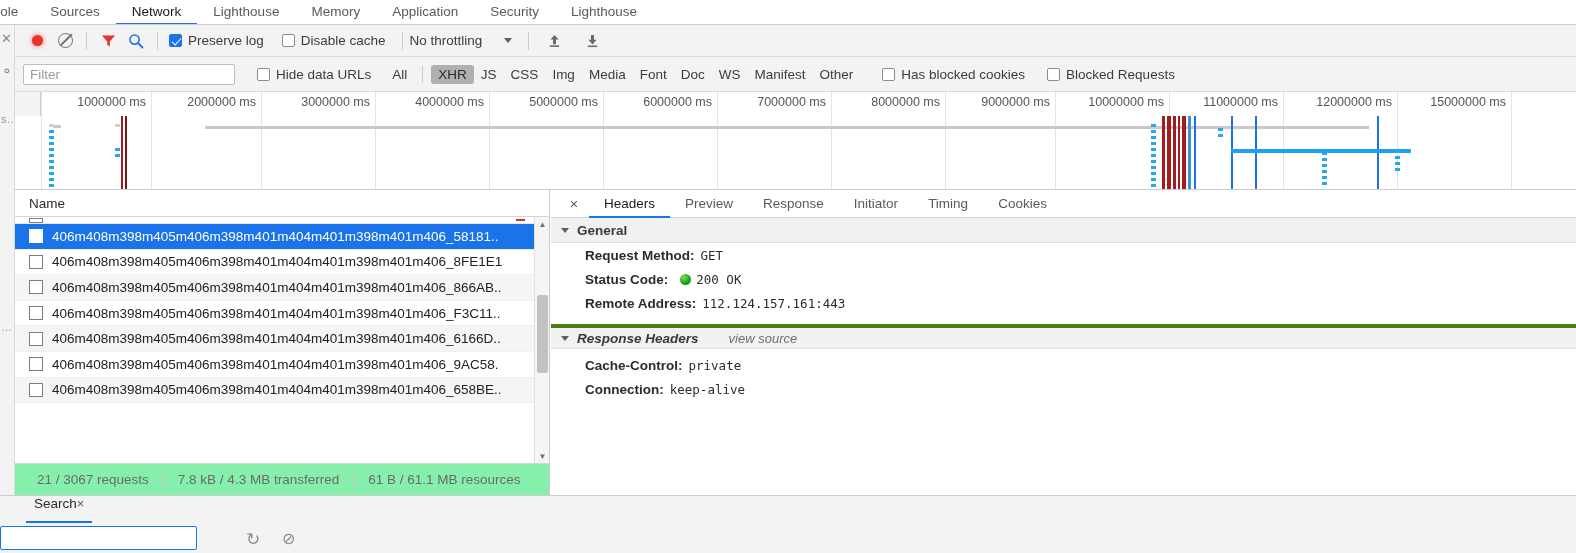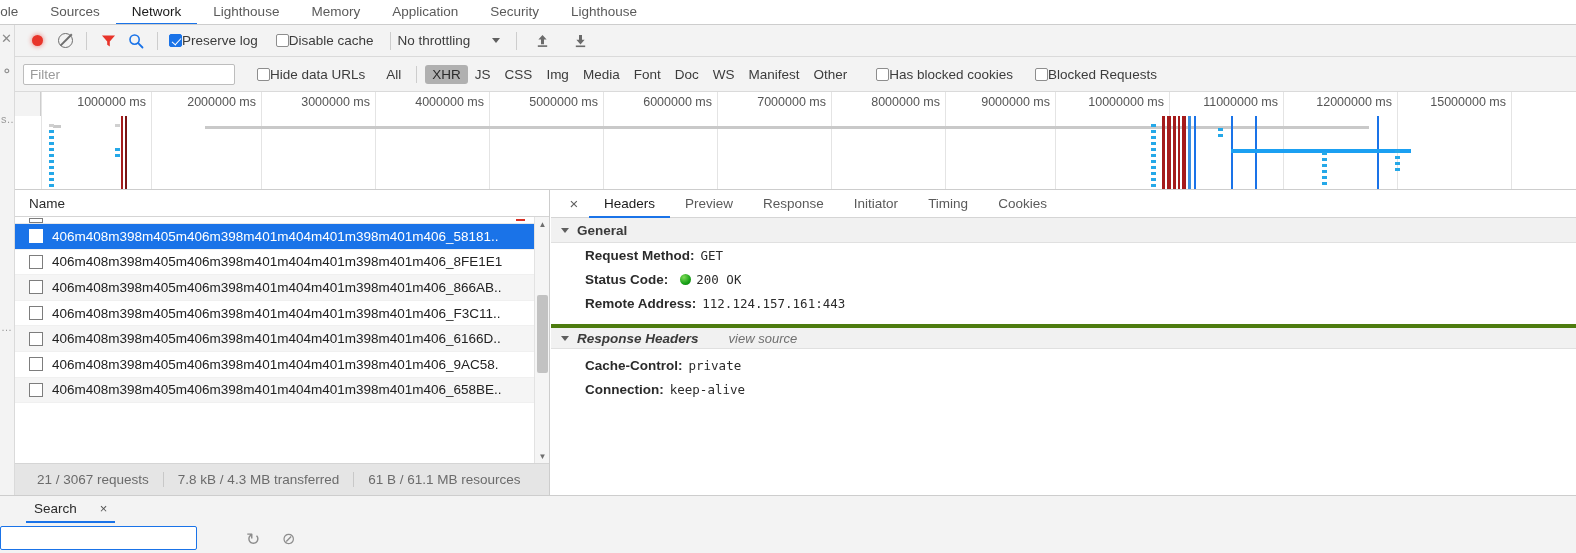--- a/index.html
+++ b/index.html
@@ -78,21 +78,21 @@
     width: 13px; height: 13px; border: 1px solid #8d8d8d; background: #fff;
     border-radius: 2px; display: inline-block; vertical-align: middle;
     flex: none;
   }
   .cb.on { background: #1a73e8; border-color: #1a73e8; position: relative; }
   .cb.on::after {
     content: ""; position: absolute; left: 3.6px; top: 0.8px;
     width: 4px; height: 8px; border: solid #fff;
     border-width: 0 1.8px 1.8px 0; transform: rotate(42deg);
   }
-  .cb-wrap { display: flex; align-items: center; cursor: default; white-space: nowrap; }
+  .cb-wrap { display: flex; align-items: center; gap: 6px; cursor: default; white-space: nowrap; }
   .cb-wrap .lbl { font-size: 13.5px; color: #3c3c3c; }
 
   .throttle {
     display: flex; align-items: center; gap: 22px;
     font-size: 13.5px; color: #3c3c3c; white-space: nowrap; cursor: default;
   }
   .caret-dn {
     width: 0; height: 0; border-left: 4.5px solid transparent;
     border-right: 4.5px solid transparent; border-top: 5px solid #5f5f5f;
   }
@@ -173,21 +173,21 @@
     background: #f5f5f5; border-left: 1px solid #e2e2e2;
   }
   .vs-arrow {
     position: absolute; left: 0; width: 15px; height: 14px;
     display: flex; align-items: center; justify-content: center; color: #6e6e6e; font-size: 8px;
   }
   .vs-thumb { position: absolute; left: 2px; width: 11px; background: #c2c2c2; border-radius: 2px; }
 
   .statusbar {
     position: absolute; left: 0; right: 0; bottom: 0; height: 32px;
-    background: #e5e5e5; border-top: 1px solid #d5d5d5;
+    background: #86efac; border-top: 1px solid #d5d5d5;
     display: flex; align-items: center; padding-left: 22px;
     font-size: 13.5px; color: #6b6b6b; gap: 0;
   }
   .sb-sep { width: 1px; height: 15px; background: #c8c8c8; margin: 0 14px; }
 
   
   .detail { position: absolute; left: 536px; top: 0; right: 0; height: 305px; background: #fff; }
   .dtabs {
     height: 28px; border-bottom: 1px solid #d5d5d5; display: flex; align-items: stretch;
     background: #fff; padding-left: 8px;
@@ -231,21 +231,21 @@
     vertical-align: -2px; margin: 0 1px; filter: blur(1.2px);
   }
 
   
   .drawer {
     position: absolute; left: 0; top: 495px; width: 1576px; height: 58px;
     background: #f3f3f3; border-top: 1px solid #cdcdcd;
   }
   .dr-tabs { height: 27px; display: flex; align-items: stretch; padding-left: 26px; }
   .dr-tab {
-    display: flex; align-items: center; gap: 23px; padding: 0 8px;
+    display: flex; align-items: flex-start; gap: 0; padding: 0 8px;
     font-size: 13.5px; color: #2b2b2b;
     border-bottom: 2px solid #1a73e8; cursor: default;
   }
   .dr-x { color: #555; font-size: 13px; }
   .dr-toolbar { position: absolute; top: 28px; left: 0; right: 0; height: 30px; background: #f3f3f3; }
   .dr-search {
     position: absolute; left: 0; top: 2px; width: 197px; height: 24px;
     background: #fff; border: 1.5px solid #1a73e8; border-radius: 2px;
   }
   .dr-ico { position: absolute; top: 5px; color: #8d8d8d; }

